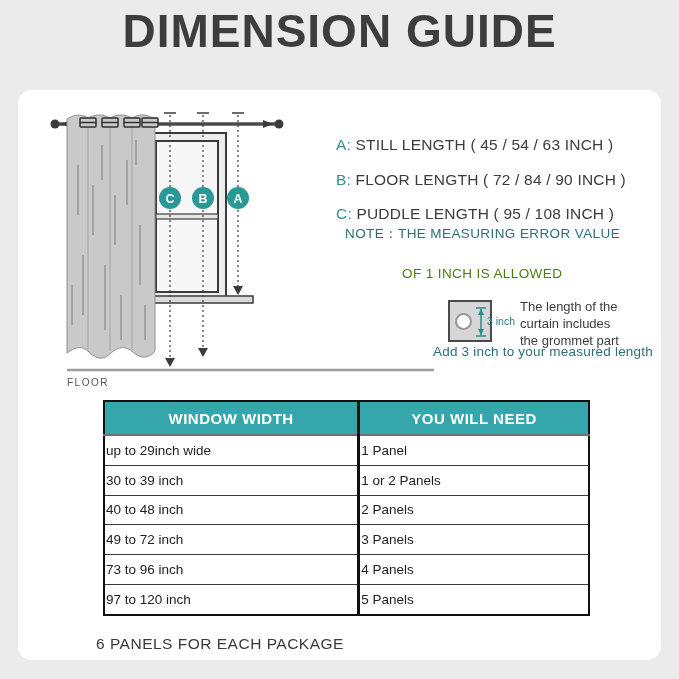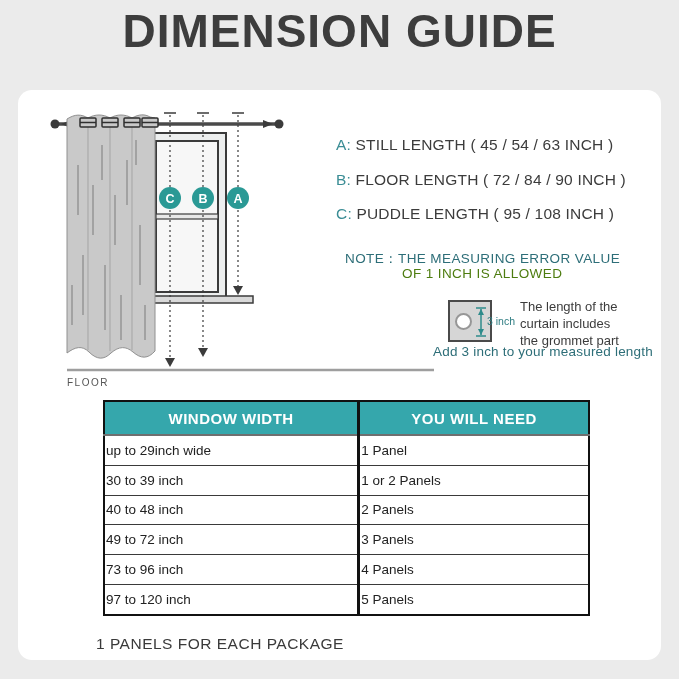--- a/index.html
+++ b/index.html
@@ -22,21 +22,21 @@
   .illustration { position:absolute; left:27px; top:15px; width:395px; height:285px; }
 
   .spec-line {
     position:absolute; left:318px;
     font-size:15.5px; color:#3c3c3c; letter-spacing:0.2px; white-space:nowrap;
   }
   .spec-a { top:46px; } .spec-b { top:81px; } .spec-c { top:115px; }
   .spec-letter { color:#3b8d95; }
 
   .note-line1 {
-    position:absolute; left:327px; top:160px;
+    position:absolute; left:327px; top:135px;
     font-size:13.5px; color:#2d6e78; letter-spacing:0.4px; white-space:nowrap;
   }
   .note-line2 {
     position:absolute; left:384px; top:176px;
     font-size:13.5px; color:#4d7c0f; letter-spacing:0.4px; white-space:nowrap;
   }
 
   .grommet-box {
     position:absolute; left:430px; top:210px;
     width:44px; height:42px; box-sizing:border-box;
@@ -244,14 +244,14 @@
         <td>73 to 96 inch</td>
         <td>4 Panels</td>
       </tr>
       <tr>
         <td>97 to 120 inch</td>
         <td>5 Panels</td>
       </tr>
     </tbody>
   </table>
 
-  <div class="footer-text">1 PANELS FOR EACH PACKAGE</div>
+  <div class="footer-text">6 PANELS FOR EACH PACKAGE</div>
 </div>
 
 </body></html>

